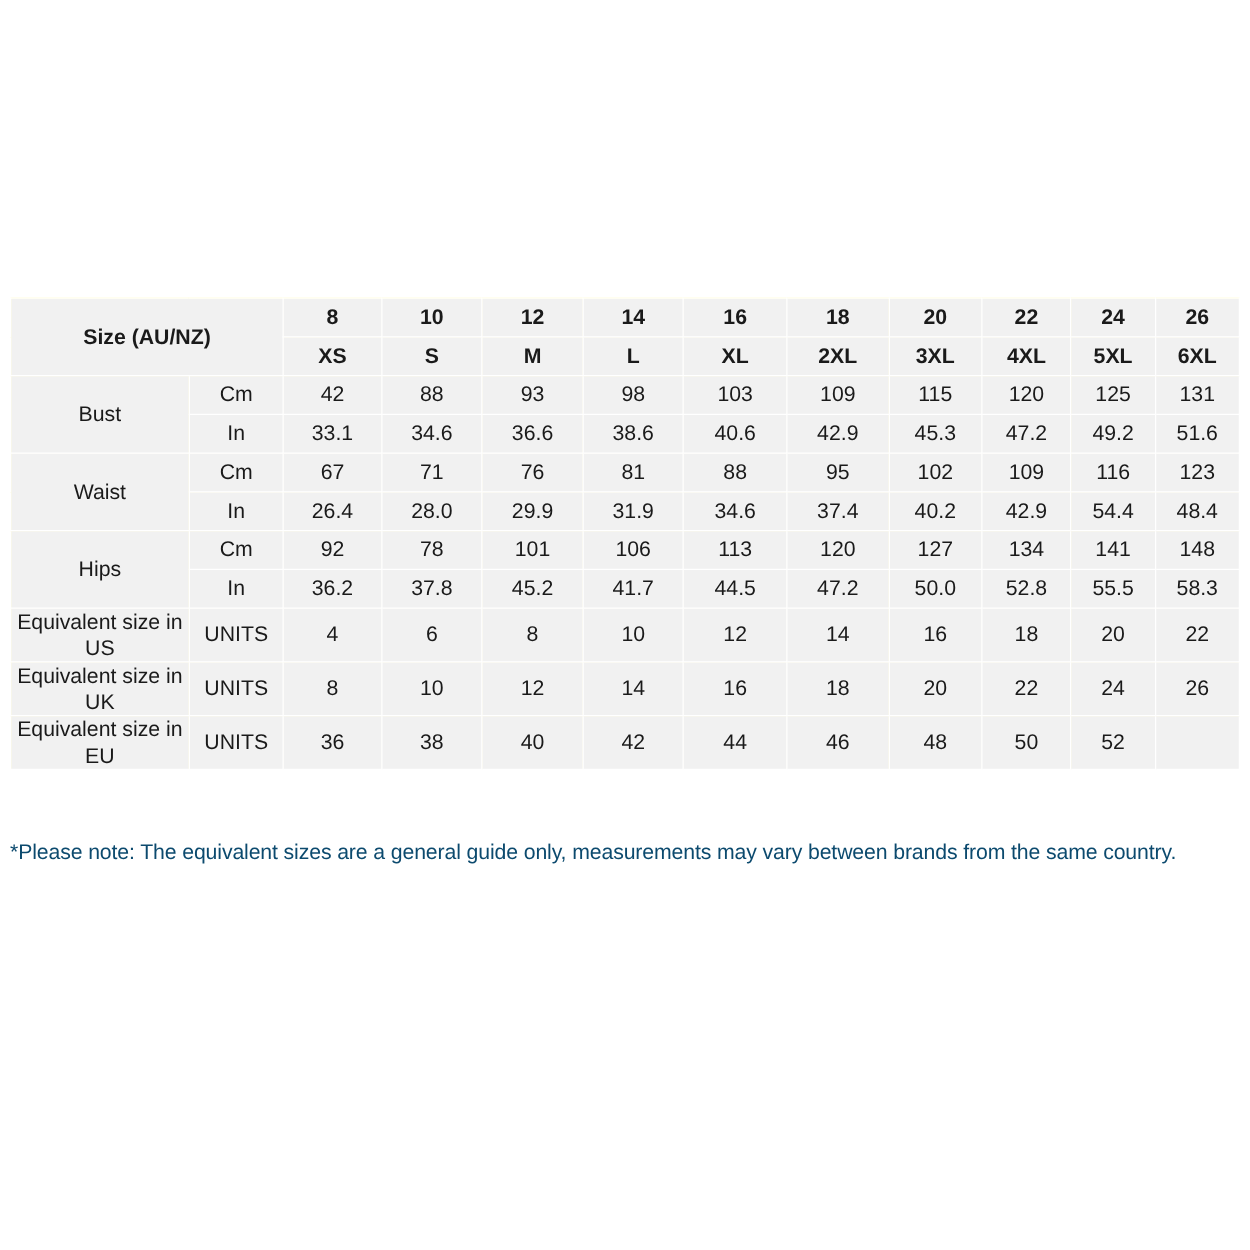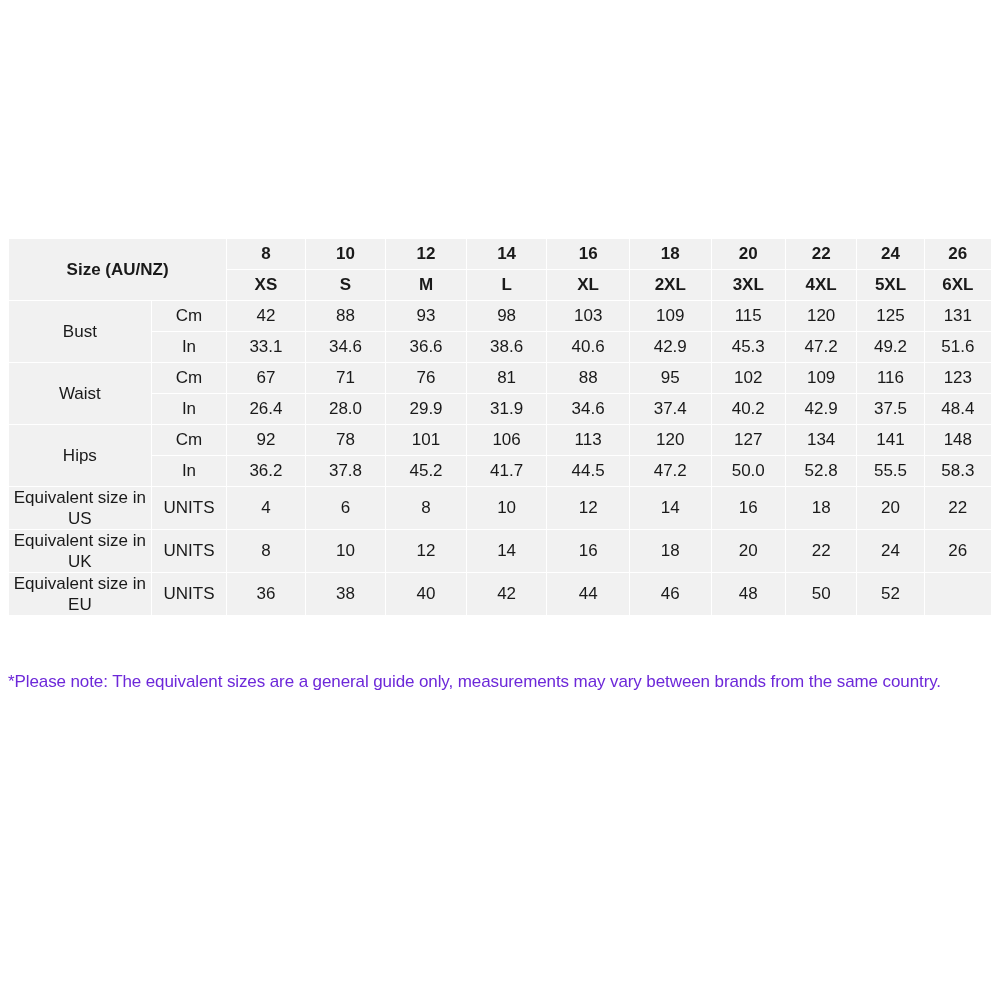--- a/index.html
+++ b/index.html
@@ -77,21 +77,21 @@
   }
   .tall {
     height: 34px;
   }
   .note {
     position: absolute;
     left: 8px;
     top: 672px;
     width: 990px;
     font-size: 17px;
-    color: #6d28d9;
+    color: #0c4a6e;
     letter-spacing: -0.1px;
     white-space: nowrap;
   }
 </style>
 </head>
 <body>
 
 <div id="page">
 
   <div id="chart-wrap">
@@ -186,21 +186,21 @@
         <tr>
           <td class="unitlabel">In</td>
           <td class="val">26.4</td>
           <td class="val">28.0</td>
           <td class="val">29.9</td>
           <td class="val">31.9</td>
           <td class="val">34.6</td>
           <td class="val">37.4</td>
           <td class="val">40.2</td>
           <td class="val">42.9</td>
-          <td class="val">37.5</td>
+          <td class="val">54.4</td>
           <td class="val">48.4</td>
         </tr>
 
         <tr>
           <td class="rowlabel" rowspan="2">Hips</td>
           <td class="unitlabel">Cm</td>
           <td class="val">92</td>
           <td class="val">78</td>
           <td class="val">101</td>
           <td class="val">106</td>

